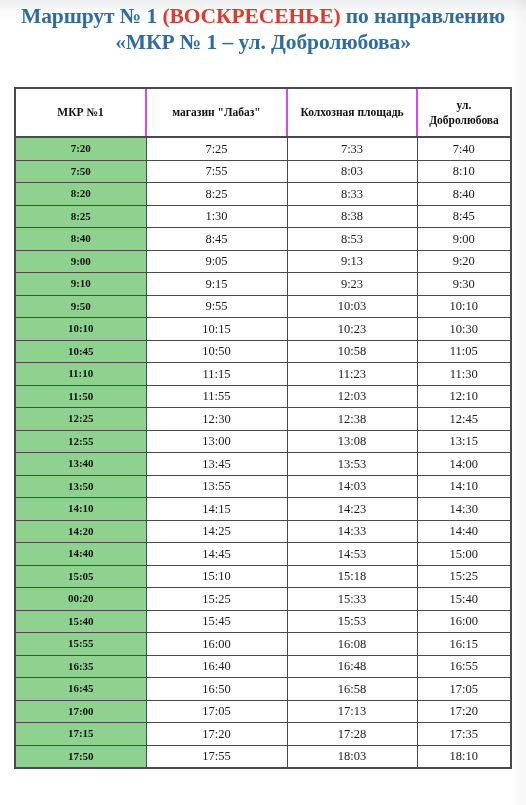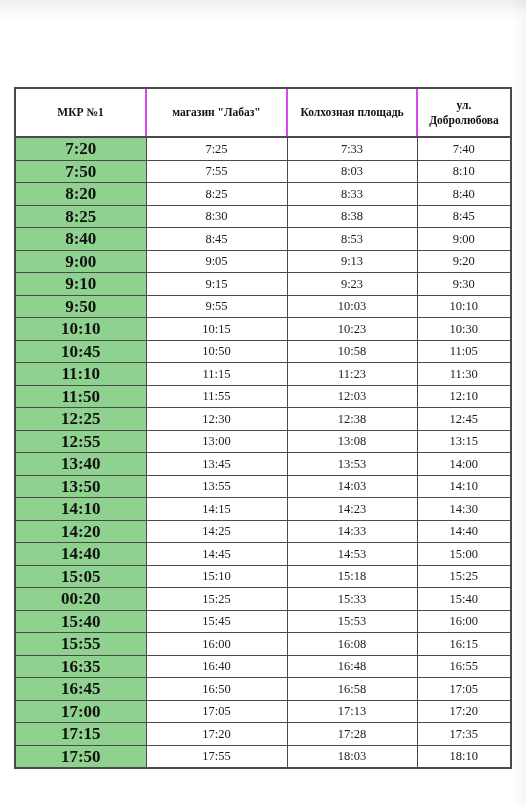--- a/index.html
+++ b/index.html
@@ -106,29 +106,33 @@
     line-height: 1;
     background: #ffffff;
   }
   table.schedule td:last-child { border-right: none; }
   table.schedule tr:last-child td { border-bottom: none; }
 
   
   table.schedule td.origin {
     background: #8FD18F;
     font-weight: bold;
-    font-size: 17px;
+    font-size: 11px;
     color: #101010;
   }
 </style>
 </head>
 <body>
 
 <div id="page">
 
+  <div class="title-block">
+    <span class="title-line title-line-1"><span>Маршрут № 1 </span><span class="title-accent">(ВОСКРЕСЕНЬЕ)</span><span> по направлению</span></span>
+    <span class="title-line title-line-2">«МКР № 1 – ул. Добролюбова»</span>
+  </div>
 
   <div class="schedule-wrap">
     <table class="schedule">
       <colgroup>
         <col class="c0">
           <col class="c1">
           <col class="c2">
           <col class="c3">
       </colgroup>
       <thead>
@@ -153,21 +157,21 @@
             <td>8:10</td>
           </tr>
           <tr>
             <td class="origin">8:20</td>
             <td>8:25</td>
             <td>8:33</td>
             <td>8:40</td>
           </tr>
           <tr>
             <td class="origin">8:25</td>
-            <td>8:30</td>
+            <td>1:30</td>
             <td>8:38</td>
             <td>8:45</td>
           </tr>
           <tr>
             <td class="origin">8:40</td>
             <td>8:45</td>
             <td>8:53</td>
             <td>9:00</td>
           </tr>
           <tr>

